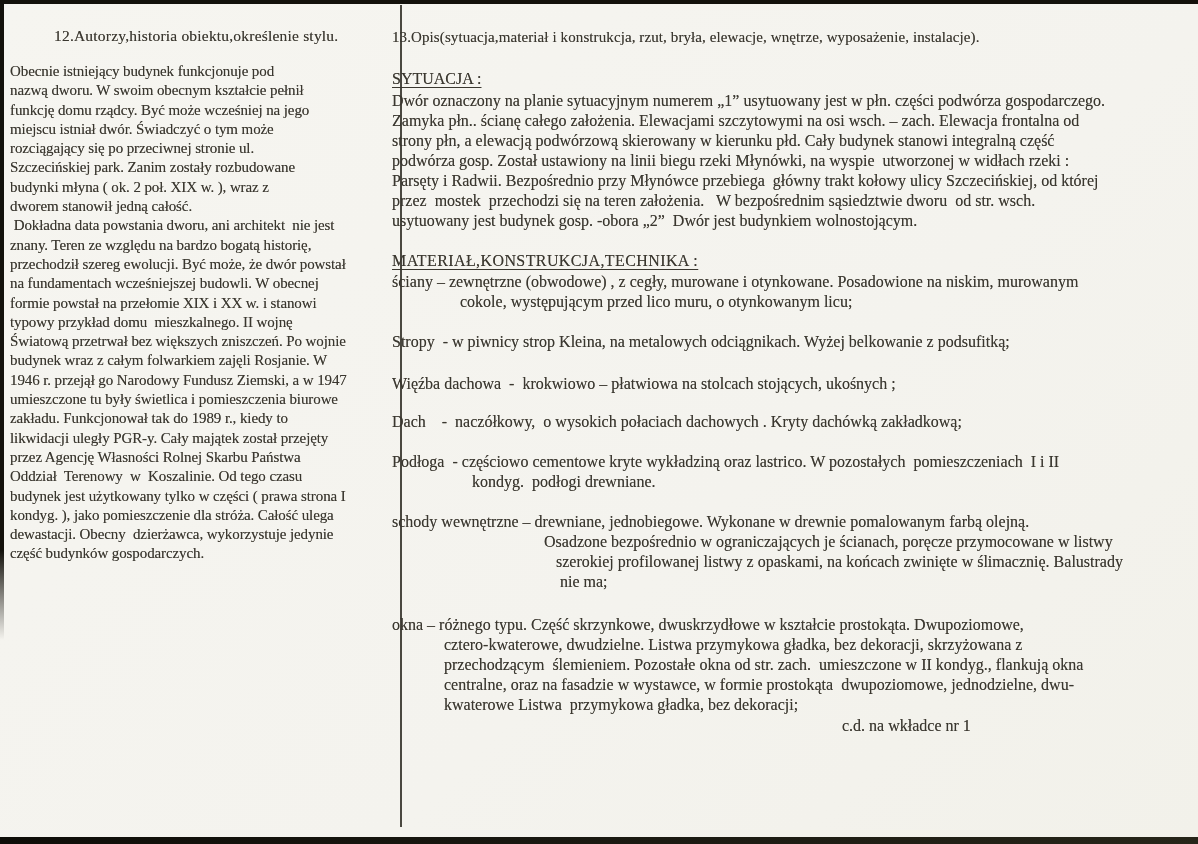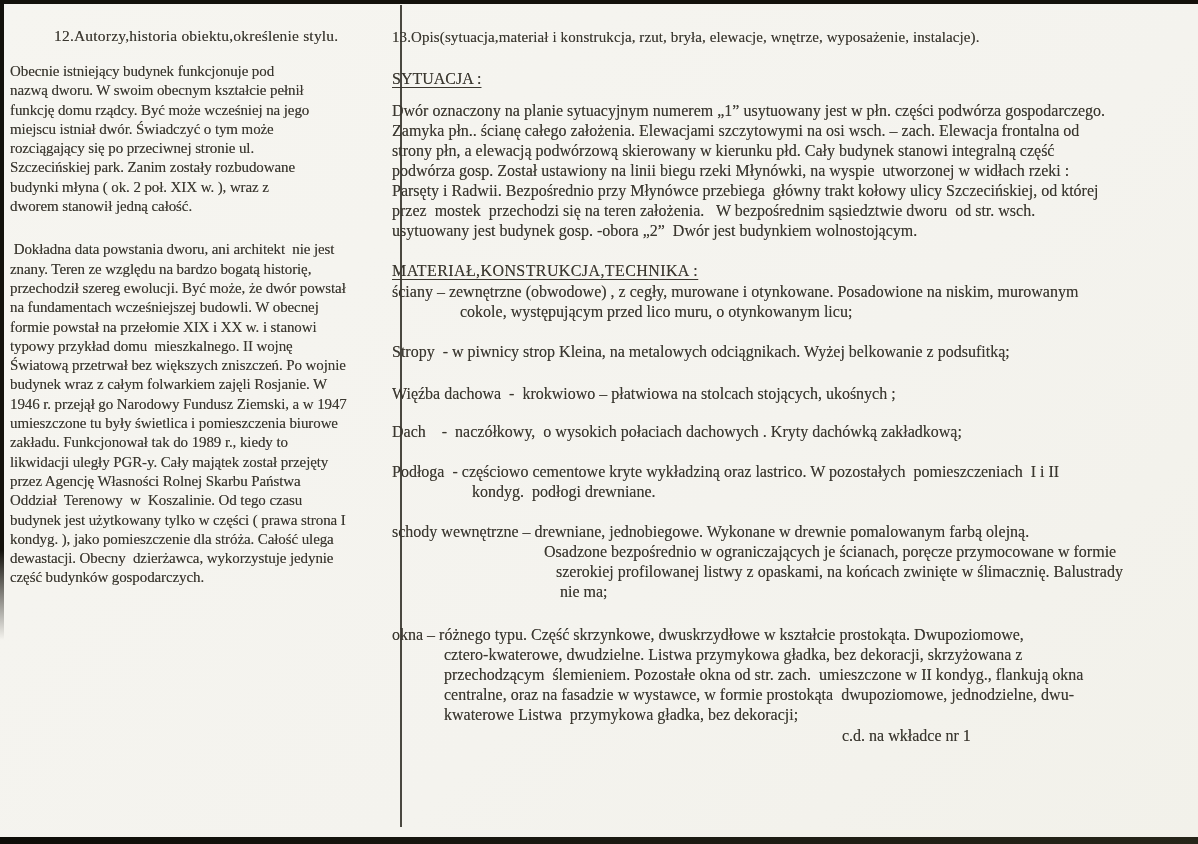--- a/index.html
+++ b/index.html
@@ -18,22 +18,22 @@
   .bar-bottom{position:absolute;left:0;bottom:0;width:1198px;height:7px;
     background:linear-gradient(to right,#0e0d08 0%,#1b1a12 55%,#262519 100%);}
   .divider{position:absolute;left:400px;top:5px;width:2px;height:822px;background:#4a4840;}
   .col-left{position:absolute;left:10px;top:0;width:388px;}
   .col-right{position:absolute;left:392px;top:0;width:786px;}
   .heading-l{font-size:15.5px;line-height:19px;margin:26px 0 0 44px;letter-spacing:0.2px;}
   .heading-r{font-size:15px;line-height:20px;margin-top:27px;letter-spacing:0.1px;}
   .lineL{white-space:pre;font-size:15px;line-height:19.3px;letter-spacing:-0.1px;}
   .lineR{white-space:pre;font-size:16px;line-height:20px;}
   .para-l1{margin-top:17px;}
-  .para-l2{margin-top:24px;}
-  .para-sit{margin-top:12px;}
+  .para-l2{margin-top:0;}
+  .para-sit{margin-top:2px;}
   .sec-title{font-size:16px;line-height:20px;text-decoration:underline;text-underline-offset:3px;}
   .t-syt{margin-top:22px;}
   .t-mat{margin-top:20px;letter-spacing:0.4px;}
   .footer-note{font-size:16px;line-height:20px;margin:1px 0 0 450px;white-space:pre;}
 </style>
 </head>
 <body>
 
 <div class="page">
   <div class="bar-top"></div>
@@ -103,21 +103,21 @@
       </div>
     <div style="margin-top:18px">
         <div class="lineR">Dach    -  naczółkowy,  o wysokich połaciach dachowych . Kryty dachówką zakładkową;</div>
       </div>
     <div style="margin-top:20px">
         <div class="lineR">Podłoga  - częściowo cementowe kryte wykładziną oraz lastrico. W pozostałych  pomieszczeniach  I i II</div>
         <div class="lineR">                    kondyg.  podłogi drewniane.</div>
       </div>
     <div style="margin-top:20px">
         <div class="lineR">schody wewnętrzne – drewniane, jednobiegowe. Wykonane w drewnie pomalowanym farbą olejną.</div>
-        <div class="lineR">                                      Osadzone bezpośrednio w ograniczających je ścianach, poręcze przymocowane w formie</div>
+        <div class="lineR">                                      Osadzone bezpośrednio w ograniczających je ścianach, poręcze przymocowane w listwy</div>
         <div class="lineR">                                         szerokiej profilowanej listwy z opaskami, na końcach zwinięte w ślimacznię. Balustrady</div>
         <div class="lineR">                                          nie ma;</div>
       </div>
     <div style="margin-top:23px">
         <div class="lineR">okna – różnego typu. Część skrzynkowe, dwuskrzydłowe w kształcie prostokąta. Dwupoziomowe,</div>
         <div class="lineR">             cztero-kwaterowe, dwudzielne. Listwa przymykowa gładka, bez dekoracji, skrzyżowana z</div>
         <div class="lineR">             przechodzącym  ślemieniem. Pozostałe okna od str. zach.  umieszczone w II kondyg., flankują okna</div>
         <div class="lineR">             centralne, oraz na fasadzie w wystawce, w formie prostokąta  dwupoziomowe, jednodzielne, dwu-</div>
         <div class="lineR">             kwaterowe Listwa  przymykowa gładka, bez dekoracji;</div>
       </div>

